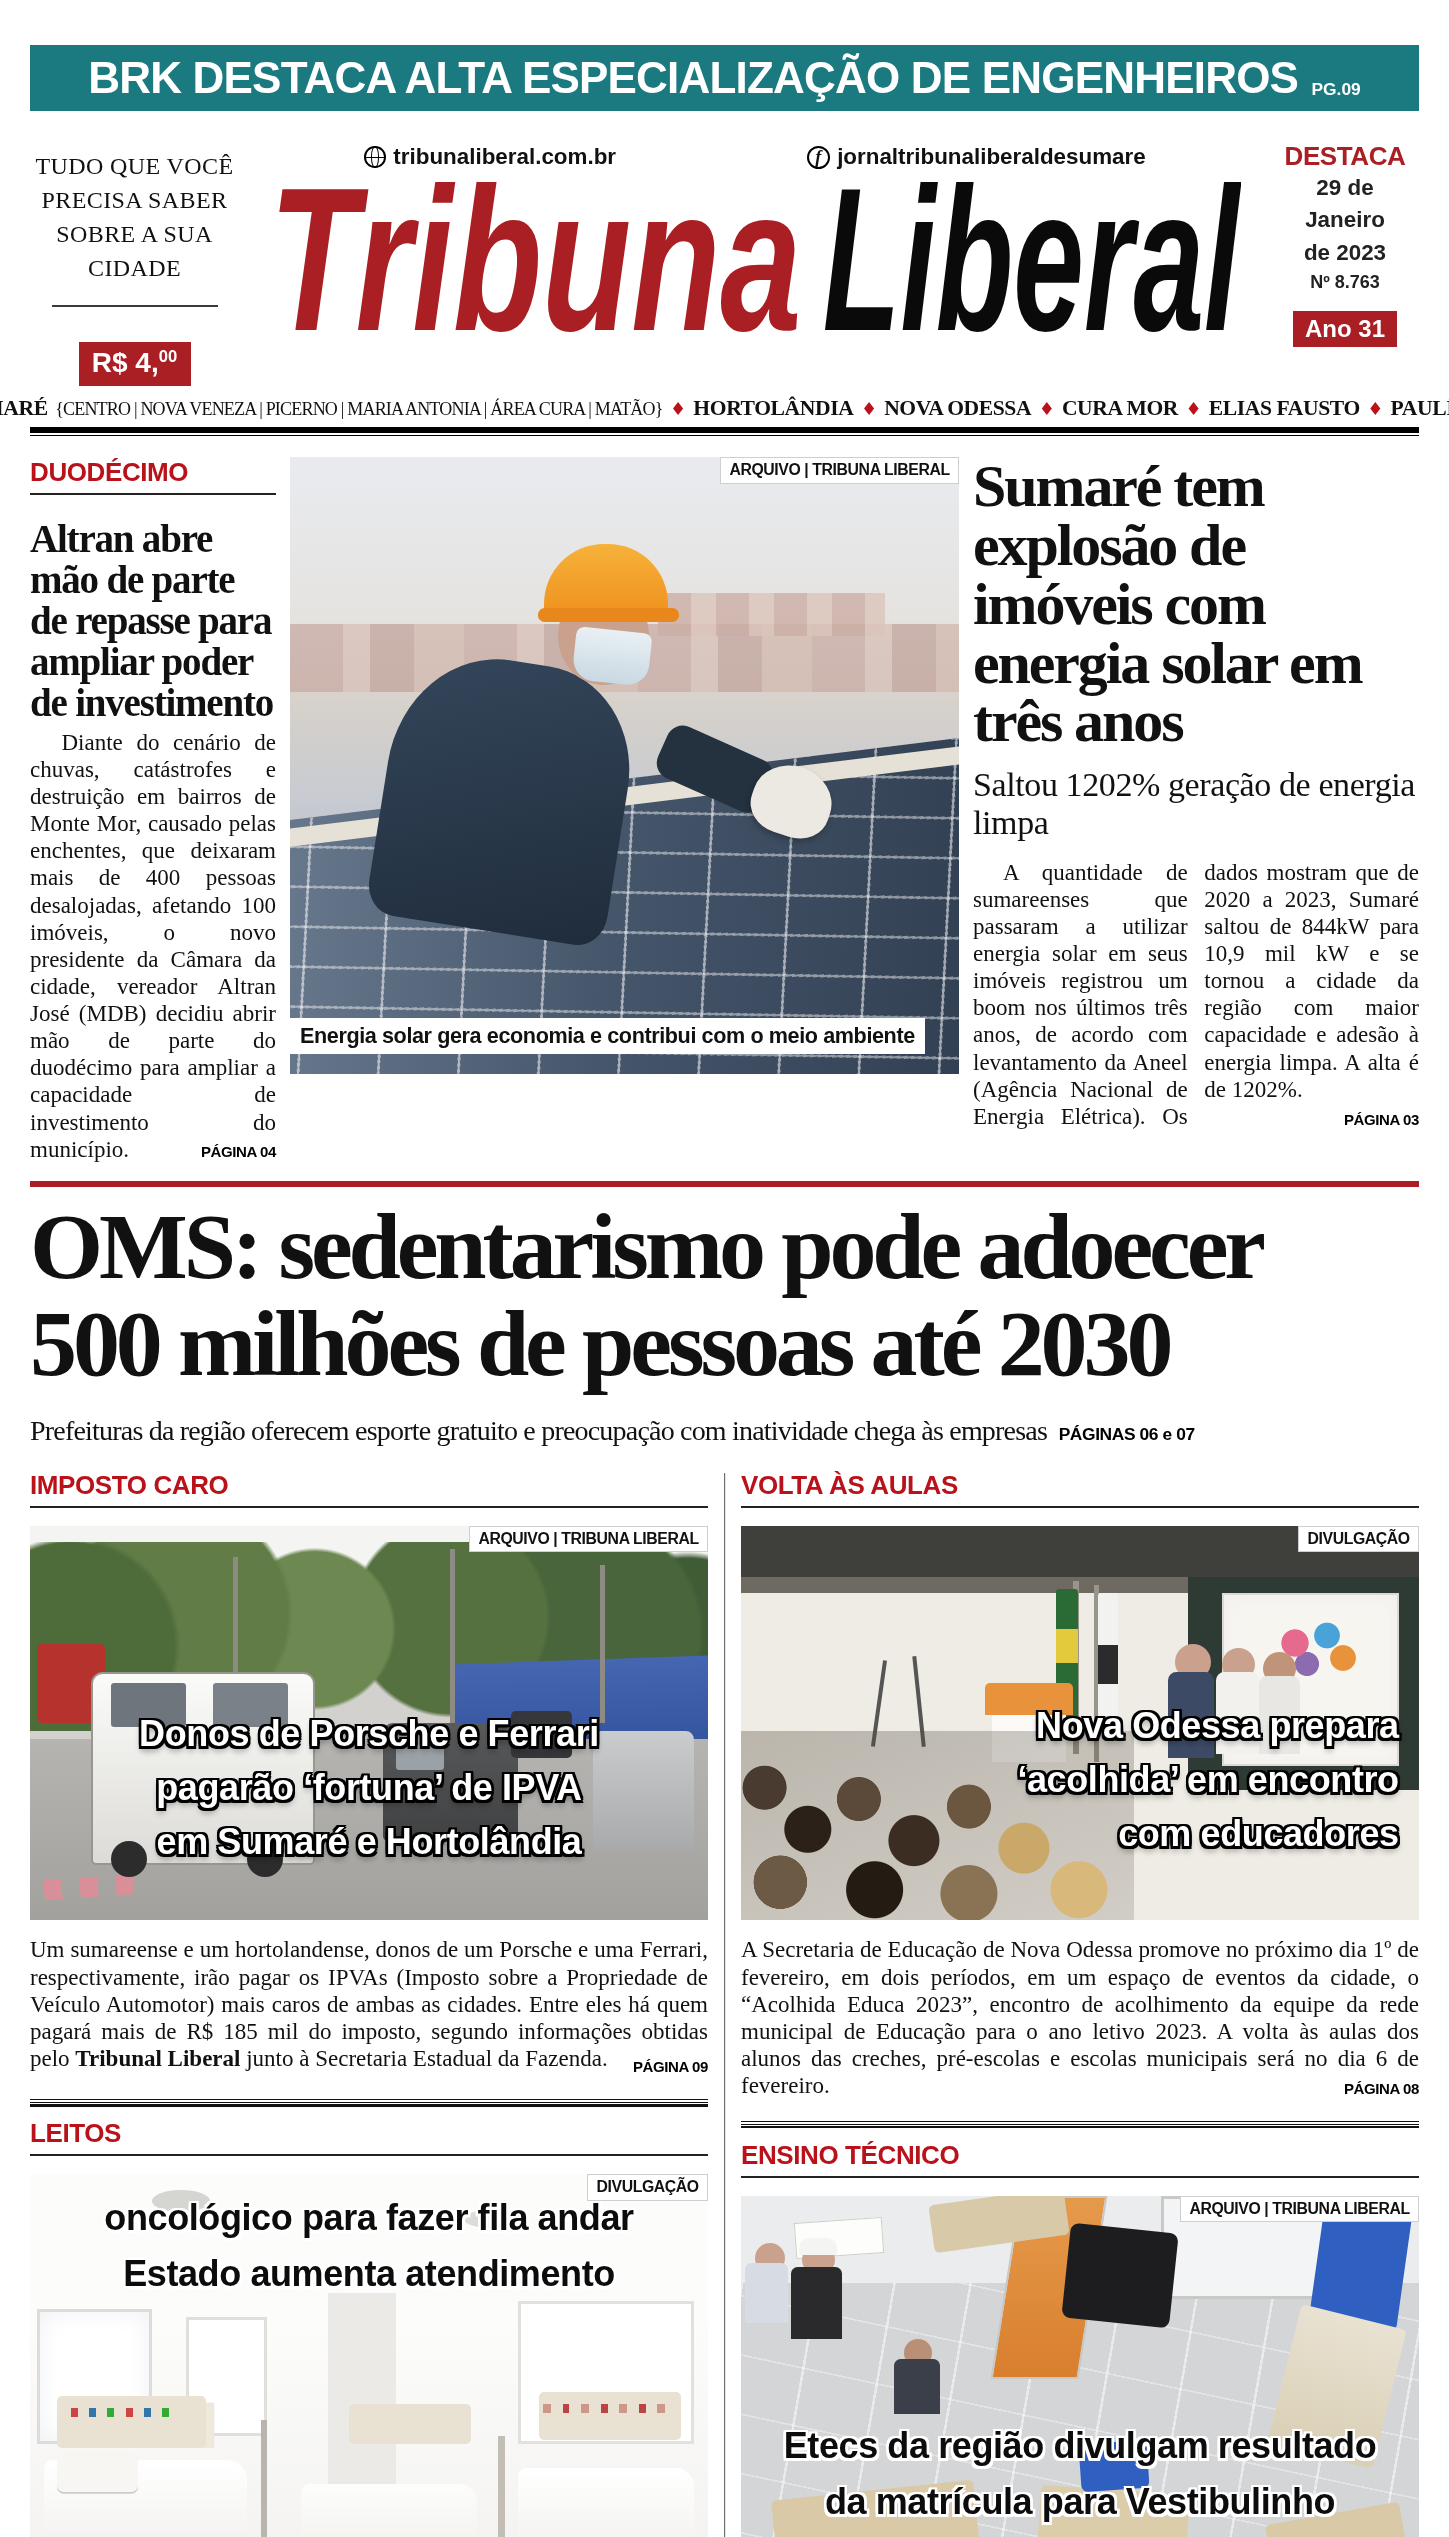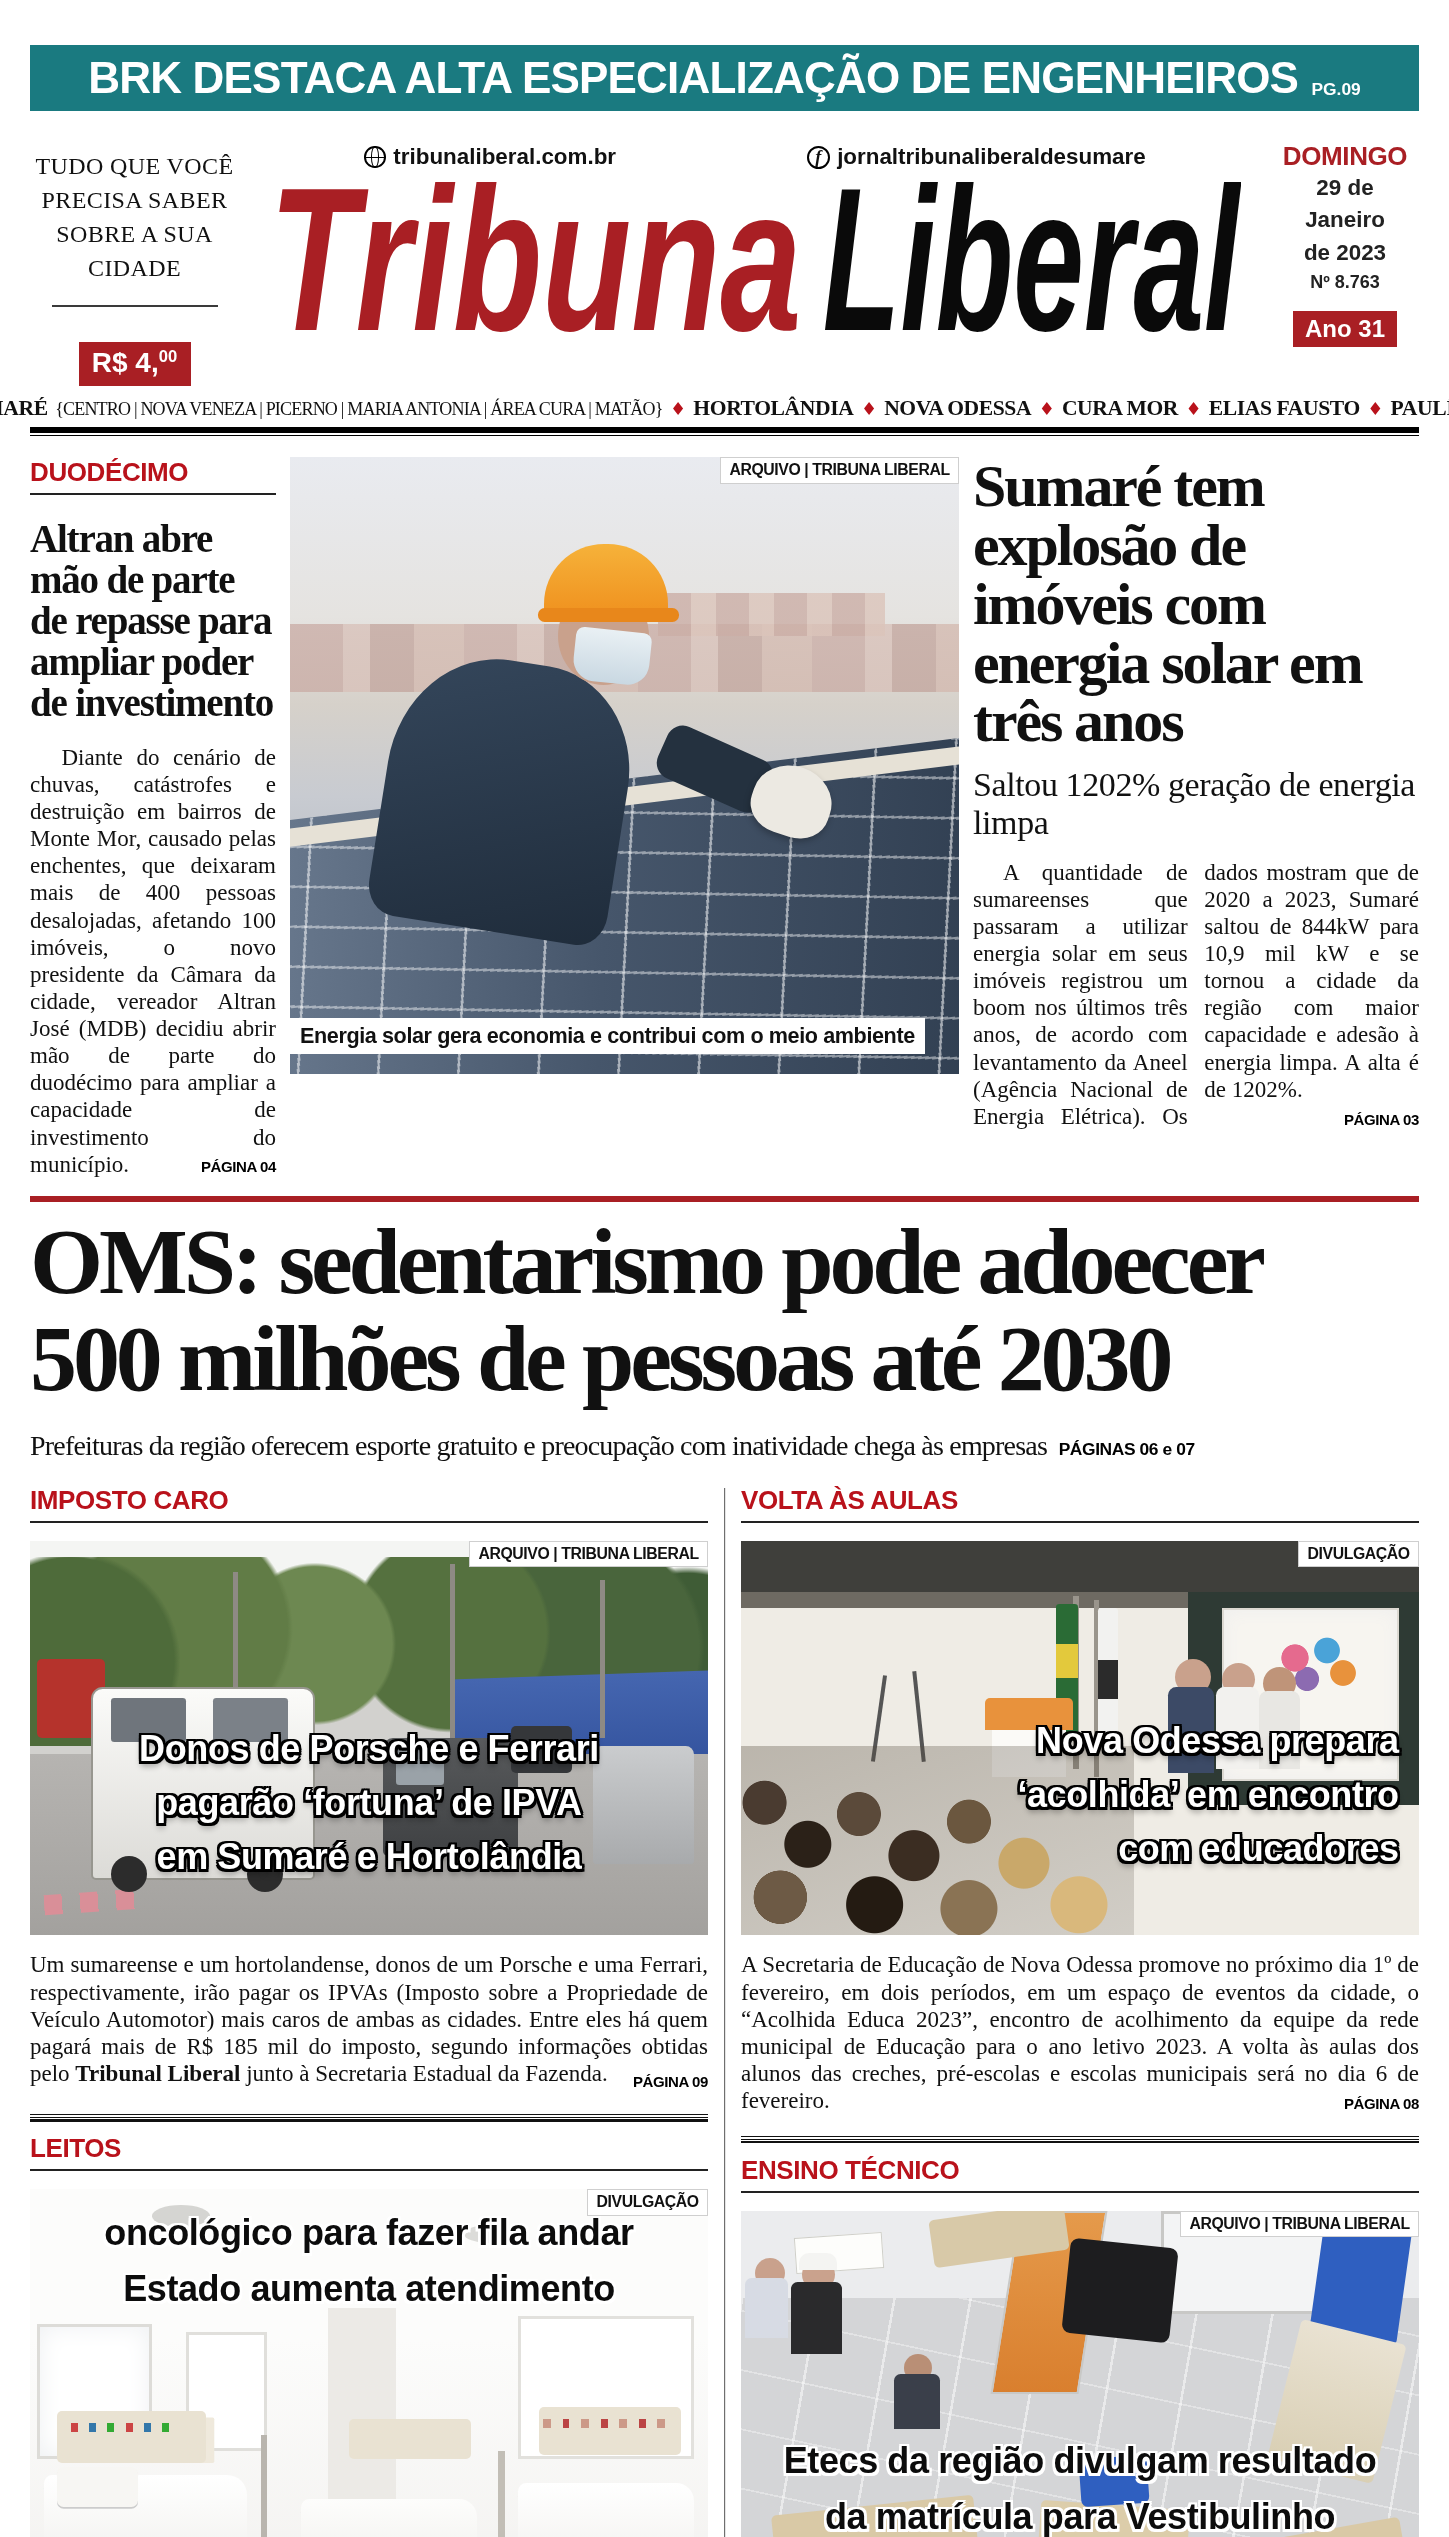--- a/index.html
+++ b/index.html
@@ -53,21 +53,21 @@
   .body-text .page-tag{position:absolute;right:0;bottom:1.7px;background:#fff;padding-left:6.6px}
   .credit{position:absolute;top:0;right:0;background:#fff;border:0.8px solid #cfcfcf;
           font-family:"Liberation Sans",sans-serif;font-weight:bold;font-size:15.8px;letter-spacing:-0.4px;padding:3.3px 8.3px;z-index:5}
   .photo{position:relative;overflow:hidden;background:#ddd}
   .photo .art{position:absolute;inset:0}
   .art div{position:absolute}
 
   
   .main-grid{margin-top:20px;display:grid;grid-template-columns:246px 669px 1fr;column-gap:14px}
   .lead-left-headline{font-weight:bold;font-size:39px;line-height:1.05;letter-spacing:-1.2px;margin-top:24px}
-  .lead-left .body-text{margin-top:20px;text-indent:31.5px}
+  .lead-left .body-text{margin-top:5px;text-indent:31.5px}
   .lead-photo{height:617px}
   .caption{position:absolute;left:0;bottom:20px;background:#fff;padding:5px 10px;z-index:5;
            font-family:"Liberation Sans",sans-serif;font-weight:bold;font-size:21.6px;letter-spacing:-0.4px}
   .lead-right-headline{font-weight:bold;font-size:60px;line-height:.98;letter-spacing:-2.1px}
   .lead-right-subhead{font-size:34px;margin:15px 0 16.6px;letter-spacing:-0.4px}
   .lead-right .body-text{column-count:2;column-gap:16.6px;text-indent:30px}
 
   .red-rule{margin-top:18px;height:5.8px;background:var(--brand_red)}
 
   
@@ -123,21 +123,21 @@
             </span>
           <span>jornaltribunaliberaldesumare</span>
         </span>
       </div>
       <svg class="logo-svg" width="100%" height="170" viewBox="0 0 1190 205" preserveAspectRatio="xMidYMid meet">
         <text x="0" y="186" font-family="Liberation Sans, sans-serif" font-size="250" font-weight="bold" font-style="italic" fill="#a91f24" textLength="652" lengthAdjust="spacingAndGlyphs">Tribuna</text>
         <text x="678" y="186" font-family="Liberation Sans, sans-serif" font-size="250" font-weight="bold" font-style="italic" fill="#0a0a0a" textLength="510" lengthAdjust="spacingAndGlyphs">Liberal</text>
       </svg>
     </div>
     <div class="date-col">
-      <div class="weekday">DOMINGO</div>
+      <div class="weekday">DESTACA</div>
       <div class="date-line">29 de</div>
       <div class="date-line">Janeiro</div>
       <div class="date-line">de 2023</div>
       <div class="edition">Nº 8.763</div>
       <div class="year-box">Ano 31</div>
     </div>
   </div>
 
   <div class="cities">
       <span class="city">SUMARÉ</span>

